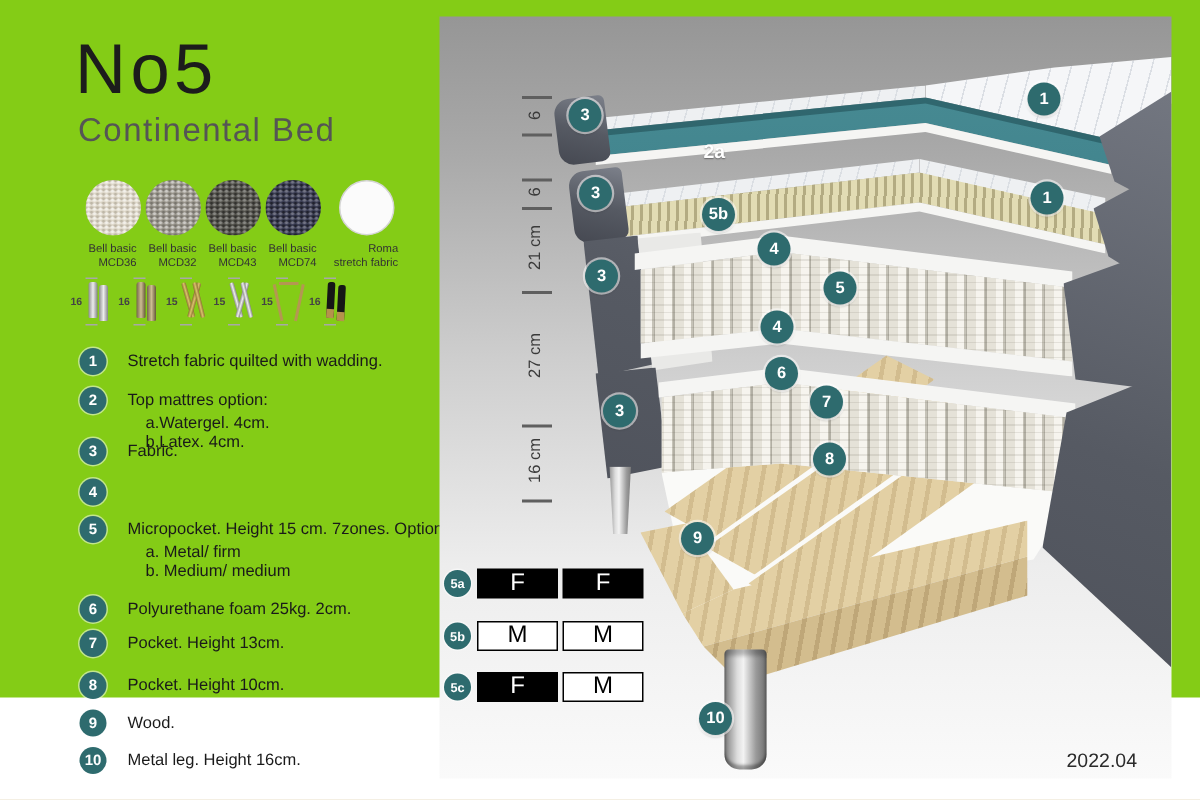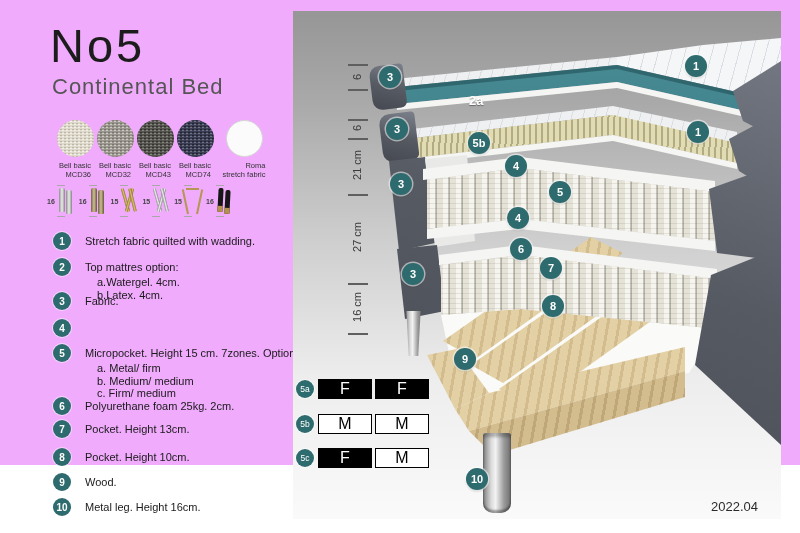--- a/index.html
+++ b/index.html
@@ -1,17 +1,17 @@
 <!DOCTYPE html>
 <html><head>
 <meta charset="utf-8">
 <style>
   html,body{margin:0;padding:0;background:#fff;}
   body{width:800px;height:533px;overflow:hidden;font-family:"Liberation Sans",sans-serif;-webkit-font-smoothing:antialiased;}
-  .page{position:relative;width:800px;height:465px;background:#f0abfc;}
+  .page{position:relative;width:800px;height:465px;background:#84cc16;}
 
   
   .title{position:absolute;left:50px;top:18px;font-size:47px;font-weight:300;letter-spacing:3px;color:#1c1c1c;}
   .subtitle{position:absolute;left:52px;top:74px;font-size:22px;font-weight:300;letter-spacing:1px;color:#555;}
 
   .swatches{position:absolute;left:55px;top:120px;display:flex;}
   .swatch{width:40px;display:flex;flex-direction:column;align-items:center;}
   .swatch.roma{width:50px;margin-left:4px;}
   .swatch-dot{width:37px;height:37px;border-radius:50%;background-size:4px 3px;}
   .swatch-lbl{margin-top:5px;font-size:7.5px;line-height:8.5px;color:#333;text-align:right;white-space:nowrap;}
@@ -65,21 +65,21 @@
 
   .callout{position:absolute;width:22px;height:22px;border-radius:50%;background:#2e6b6e;color:#fff;
     font-size:11px;font-weight:bold;display:flex;align-items:center;justify-content:center;
     box-shadow:0 0 0 1.5px rgba(255,255,255,.55),0 1px 2px rgba(0,0,0,.35);}
   .freelabel{position:absolute;color:#fff;font-size:13px;font-weight:bold;text-shadow:0 1px 1px rgba(0,0,0,.4);margin-top:12px;}
 
   .tick{position:absolute;width:20px;height:2px;background:#5f5f5f;left:55px;}
   .rlabel{position:absolute;left:46px;width:36px;text-align:center;font-size:11px;color:#3a3a3a;transform:rotate(-90deg);transform-origin:center;}
 
   .frow{position:absolute;left:3px;display:flex;align-items:center;}
-  .frow-circ{width:18px;height:18px;border-radius:50%;background:#2e6b6e;color:#fff;font-size:8.5px;font-weight:normal;display:flex;align-items:center;justify-content:center;box-shadow:0 0 0 1px rgba(255,255,255,.5);margin-right:4px;}
+  .frow-circ{width:18px;height:18px;border-radius:50%;background:#2e6b6e;color:#fff;font-size:8.5px;font-weight:bold;display:flex;align-items:center;justify-content:center;box-shadow:0 0 0 1px rgba(255,255,255,.5);margin-right:4px;}
   .fcell{width:54px;height:20px;margin-right:3px;display:flex;align-items:center;justify-content:center;font-size:16px;color:#000;box-sizing:border-box;}
   .fcell.black{background:#000;color:#fff;}
   .fcell.white{background:#fff;border:1.5px solid #000;}
 
   .version{position:absolute;right:23px;top:488px;font-size:13px;color:#2b2b2b;}
 </style>
 </head>
 <body>
 
 <div class="page">
@@ -175,21 +175,20 @@
       <div class="ftext">Fabric.</div>
     </div>
     <div class="feat" style="top:319px;">
       <span class="fnum">4</span>
     </div>
     <div class="feat" style="top:344px;">
       <span class="fnum">5</span>
       <div class="ftext"><span>Micropocket. Height 15 cm. 7zones. Option:</span>
         <div class="fsub">a. Metal/ firm</div>
         <div class="fsub">b. Medium/ medium</div>
-        <div class="fsub">c. Firm/ medium</div>
       </div>
     </div>
     <div class="feat" style="top:397px;">
       <span class="fnum">6</span>
       <div class="ftext">Polyurethane foam 25kg. 2cm.</div>
     </div>
     <div class="feat" style="top:420px;">
       <span class="fnum">7</span>
       <div class="ftext">Pocket. Height 13cm.</div>
     </div>

